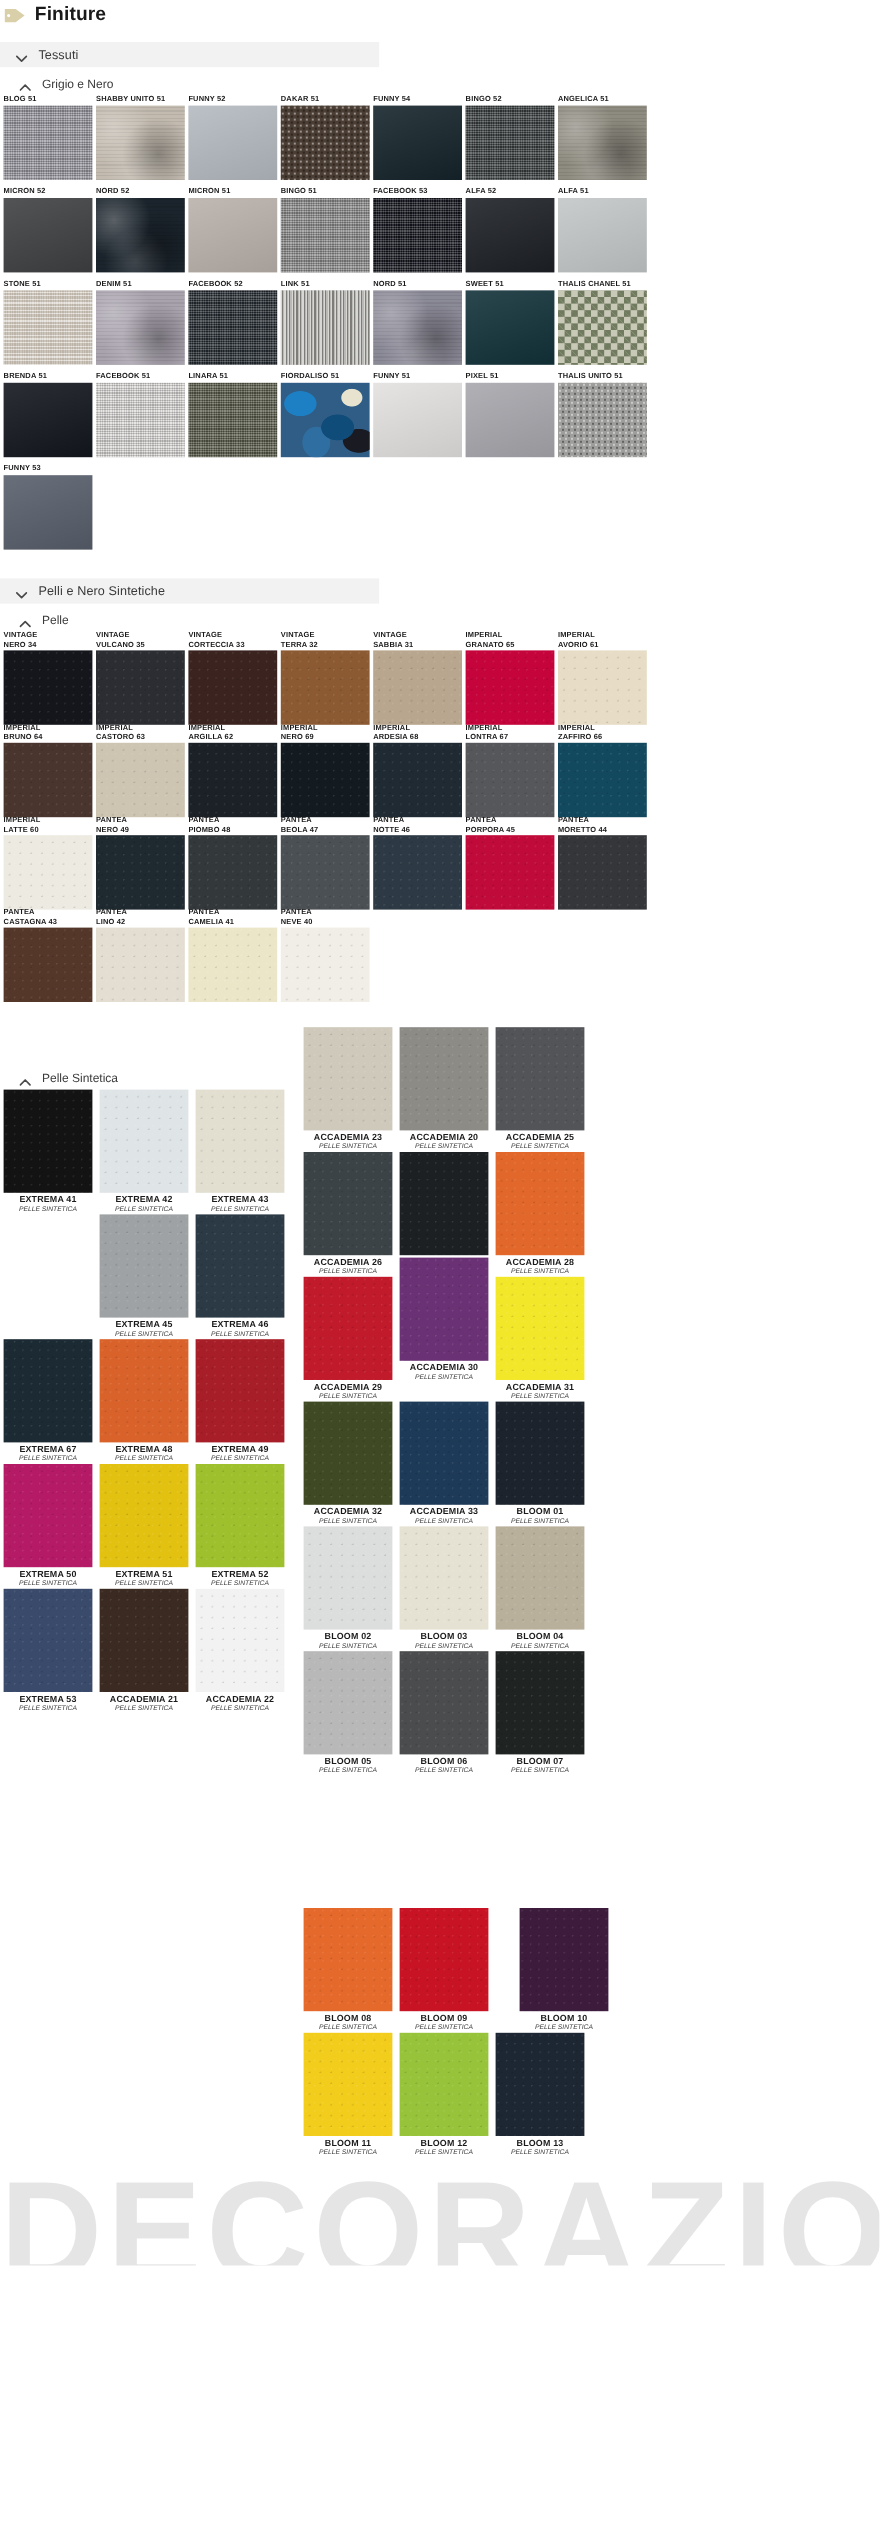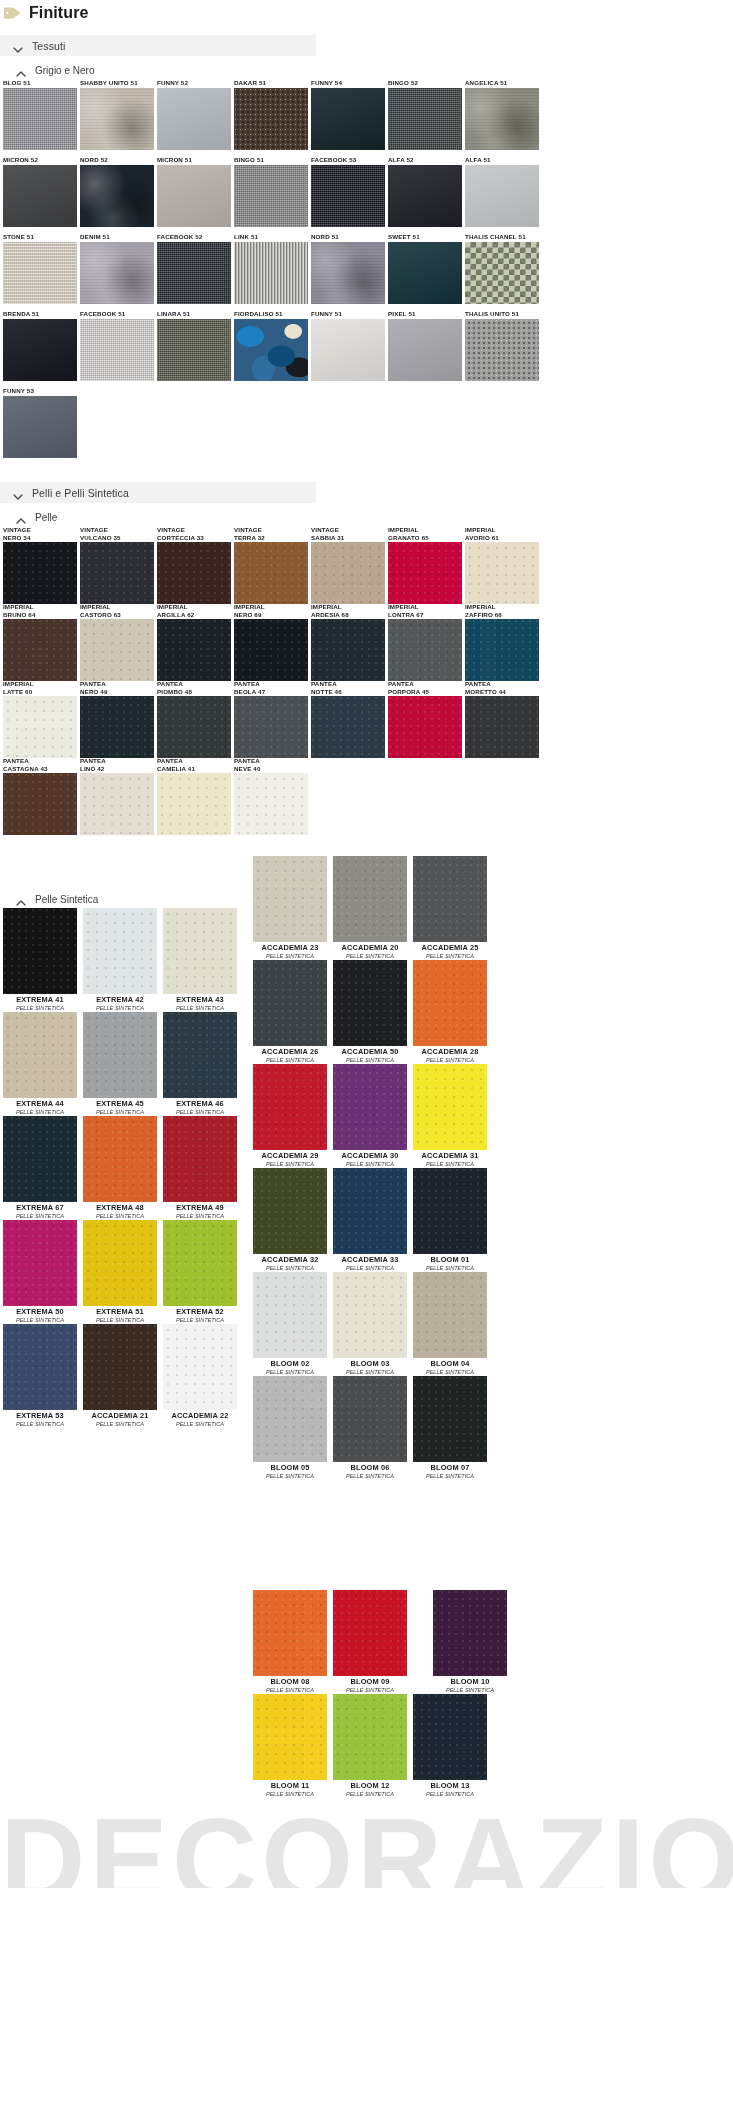--- a/index.html
+++ b/index.html
@@ -236,21 +236,21 @@
       </div>
       <div class="sw above" style="left:3px;top:308px;">
         <div class="cap"><span>FUNNY 53</span></div>
         <div class="chip" style="background-color:#585f6b;background-image:linear-gradient(160deg,rgba(255,255,255,.10),rgba(0,0,0,.10));"></div>
       </div>
     </div>
     <div class="acc-bar" style="margin-top:18px;">
       <span class="chev"><svg viewBox="0 0 10 10" width="10" height="10">
           <path d="M1 3 L5 7 L9 3" fill="none" stroke="#4a4a4a" stroke-width="1.4" stroke-linecap="round" stroke-linejoin="round"></path>
         </svg></span>
-      <span class="lbl">Pelli e Pelli Sintetica</span>
+      <span class="lbl">Pelli e Nero Sintetiche</span>
     </div>
     <div class="sub-bar">
       <span class="chev"><svg viewBox="0 0 10 10" width="10" height="10">
           <path d="M1 7 L5 3 L9 7" fill="none" stroke="#4a4a4a" stroke-width="1.4" stroke-linecap="round" stroke-linejoin="round"></path>
         </svg></span>
       <span class="lbl">Pelle</span>
     </div>
     <div class="grid" style="height:362px;">
       <div class="sw above" style="left:3px;top:0px;">
         <div class="cap"><span>VINTAGE</span><br><span>NERO 34</span></div>
@@ -368,25 +368,20 @@
       <div class="sw below" style="left:83px;top:0px;">
         <div class="chip" style="height:86px;background-color:#dfe4e6;background-image:radial-gradient(circle at 2px 2px,rgba(255,255,255,.11) .7px,transparent .8px),radial-gradient(circle at 5px 6px,rgba(0,0,0,.13) .7px,transparent .8px);background-size:7px 7px,9px 9px;"></div>
         <div class="cap">EXTREMA 42</div>
         <div class="sub">PELLE SINTETICA</div>
       </div>
       <div class="sw below" style="left:163px;top:0px;">
         <div class="chip" style="height:86px;background-color:#e2ded0;background-image:radial-gradient(circle at 2px 2px,rgba(255,255,255,.11) .7px,transparent .8px),radial-gradient(circle at 5px 6px,rgba(0,0,0,.13) .7px,transparent .8px);background-size:7px 7px,9px 9px;"></div>
         <div class="cap">EXTREMA 43</div>
         <div class="sub">PELLE SINTETICA</div>
       </div>
-      <div class="sw below" style="left:3px;top:104px;">
-        <div class="chip" style="height:86px;background-color:#c9bda6;background-image:radial-gradient(circle at 2px 2px,rgba(255,255,255,.11) .7px,transparent .8px),radial-gradient(circle at 5px 6px,rgba(0,0,0,.13) .7px,transparent .8px);background-size:7px 7px,9px 9px;"></div>
-        <div class="cap">EXTREMA 44</div>
-        <div class="sub">PELLE SINTETICA</div>
-      </div>
       <div class="sw below" style="left:83px;top:104px;">
         <div class="chip" style="height:86px;background-color:#9ea2a4;background-image:radial-gradient(circle at 2px 2px,rgba(255,255,255,.11) .7px,transparent .8px),radial-gradient(circle at 5px 6px,rgba(0,0,0,.13) .7px,transparent .8px);background-size:7px 7px,9px 9px;"></div>
         <div class="cap">EXTREMA 45</div>
         <div class="sub">PELLE SINTETICA</div>
       </div>
       <div class="sw below" style="left:163px;top:104px;">
         <div class="chip" style="height:86px;background-color:#2b3a45;background-image:radial-gradient(circle at 2px 2px,rgba(255,255,255,.11) .7px,transparent .8px),radial-gradient(circle at 5px 6px,rgba(0,0,0,.13) .7px,transparent .8px);background-size:7px 7px,9px 9px;"></div>
         <div class="cap">EXTREMA 46</div>
         <div class="sub">PELLE SINTETICA</div>
       </div>
@@ -463,21 +458,21 @@
       <div class="sw below" style="left:413px;top:52px;">
         <div class="chip" style="height:86px;background-color:#e2672a;background-image:radial-gradient(circle at 2px 2px,rgba(255,255,255,.11) .7px,transparent .8px),radial-gradient(circle at 5px 6px,rgba(0,0,0,.13) .7px,transparent .8px);background-size:7px 7px,9px 9px;"></div>
         <div class="cap">ACCADEMIA 28</div>
         <div class="sub">PELLE SINTETICA</div>
       </div>
       <div class="sw below" style="left:253px;top:156px;">
         <div class="chip" style="height:86px;background-color:#c01a2b;background-image:radial-gradient(circle at 2px 2px,rgba(255,255,255,.11) .7px,transparent .8px),radial-gradient(circle at 5px 6px,rgba(0,0,0,.13) .7px,transparent .8px);background-size:7px 7px,9px 9px;"></div>
         <div class="cap">ACCADEMIA 29</div>
         <div class="sub">PELLE SINTETICA</div>
       </div>
-      <div class="sw below" style="left:333px;top:156px;">
+      <div class="sw below" style="left:333px;top:140px;">
         <div class="chip" style="height:86px;background-color:#6a3274;background-image:radial-gradient(circle at 2px 2px,rgba(255,255,255,.11) .7px,transparent .8px),radial-gradient(circle at 5px 6px,rgba(0,0,0,.13) .7px,transparent .8px);background-size:7px 7px,9px 9px;"></div>
         <div class="cap">ACCADEMIA 30</div>
         <div class="sub">PELLE SINTETICA</div>
       </div>
       <div class="sw below" style="left:413px;top:156px;">
         <div class="chip" style="height:86px;background-color:#f3e72a;background-image:radial-gradient(circle at 2px 2px,rgba(255,255,255,.11) .7px,transparent .8px),radial-gradient(circle at 5px 6px,rgba(0,0,0,.13) .7px,transparent .8px);background-size:7px 7px,9px 9px;"></div>
         <div class="cap">ACCADEMIA 31</div>
         <div class="sub">PELLE SINTETICA</div>
       </div>
       <div class="sw below" style="left:253px;top:260px;">

